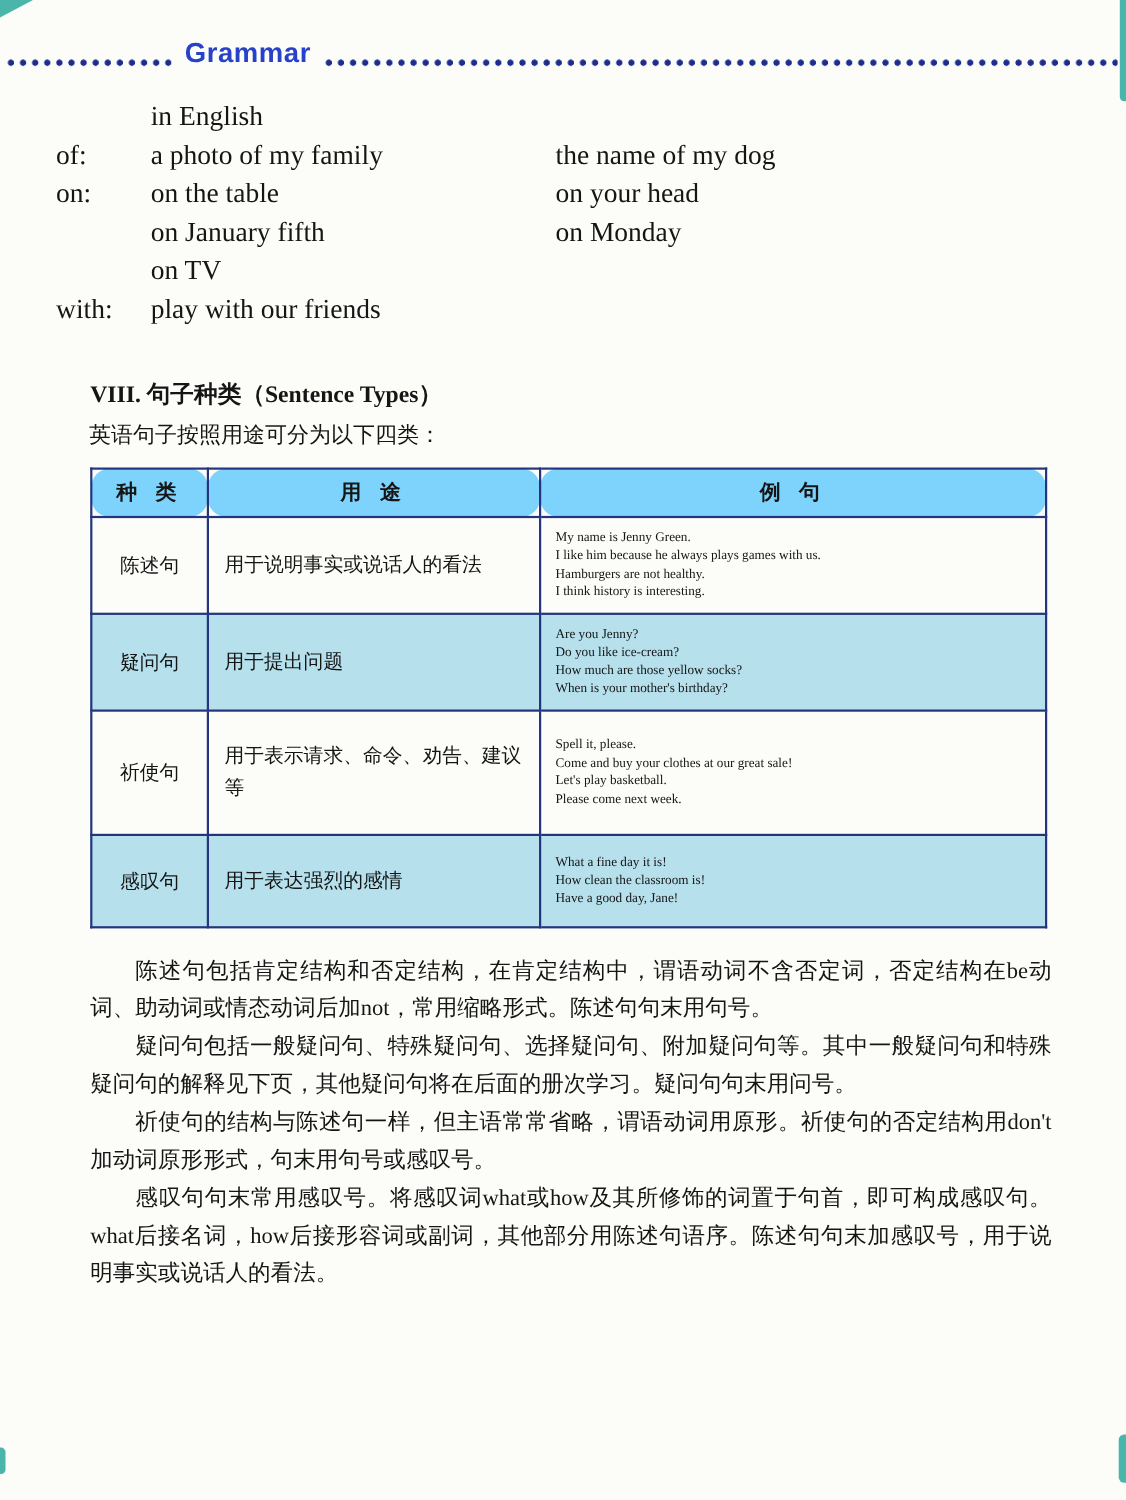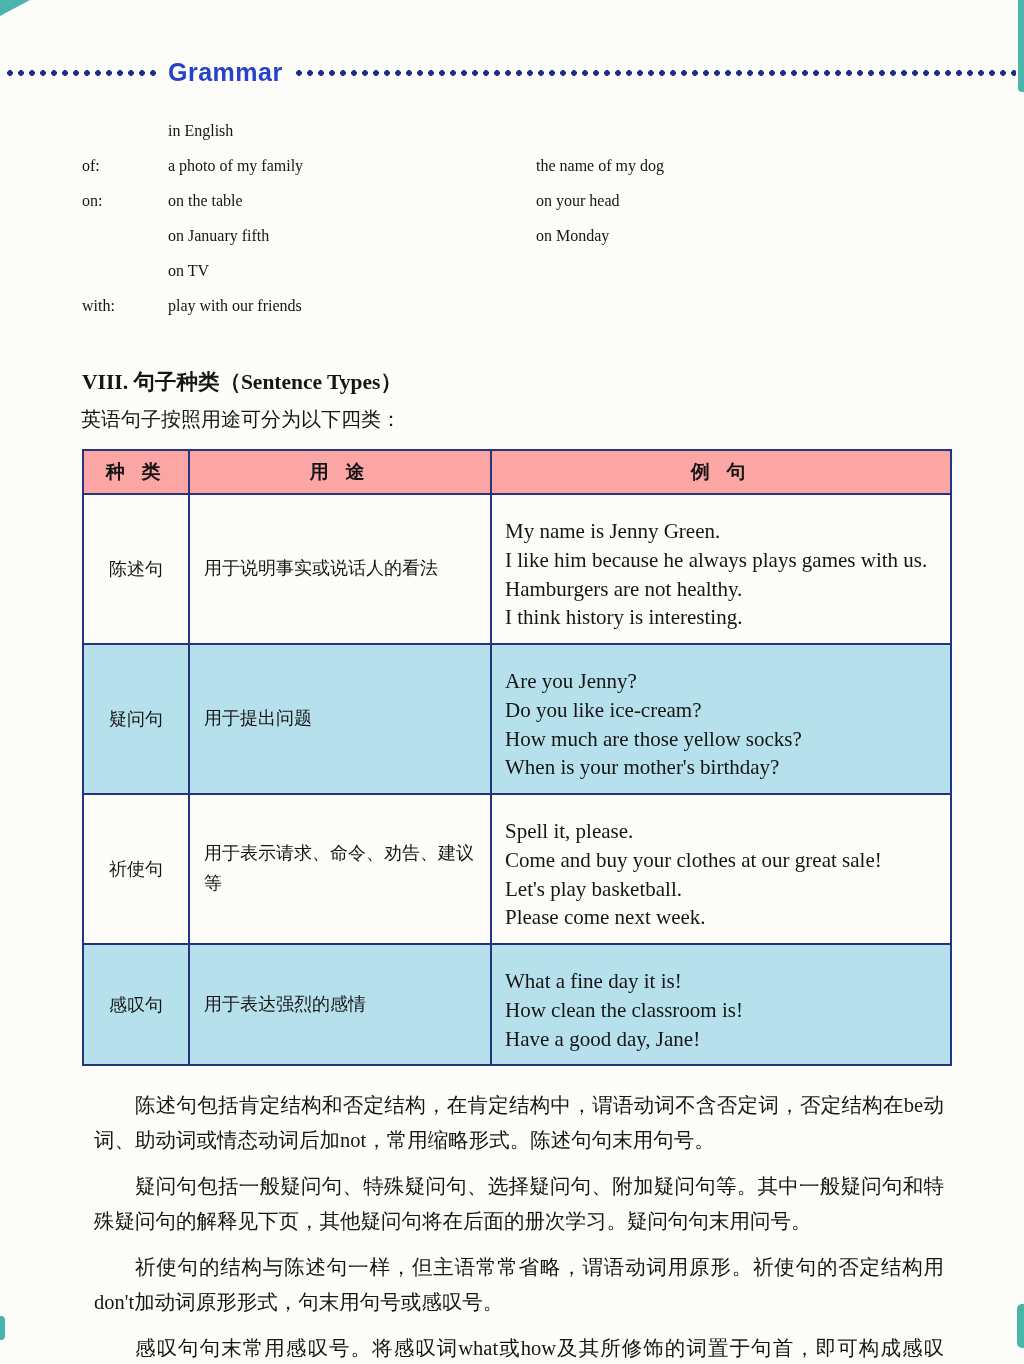--- a/index.html
+++ b/index.html
@@ -11,23 +11,23 @@
     margin: 0 auto;
     background: #fcfcf9;
     font-family: "Liberation Serif", "DejaVu Serif", serif;
     color: #151515;
     overflow: hidden;
   }
 
   
   .header {
     display: flex;
-    align-items: center;
+    align-items: flex-end;
     padding: 0 8px 0 6px;
-    margin-top: 60px;
+    margin-top: 36px;
     gap: 8px;
   }
   .dots {
     height: 8px;
     background-image: radial-gradient(circle at 4px 4px, #1d2d8e 2.6px, transparent 3.1px);
     background-size: 11px 8px;
     background-repeat: repeat-x;
     background-position: left center;
   }
   .dots-left { width: 150px; }
@@ -37,22 +37,22 @@
     font-weight: bold;
     font-size: 25px;
     color: #2742c8;
     letter-spacing: .5px;
     padding: 0 4px;
     line-height: 1;
   }
 
   
   .prep-list {
-    margin: 28px 60px 0 82px;
-    font-size: 16px;
+    margin: 28px 60px 0 51px;
+    font-size: 25px;
   }
   .prep-row {
     display: grid;
     grid-template-columns: 86px 368px 1fr;
     line-height: 35px;
   }
 
   
   .section-heading {
     margin: 44px 0 0 82px;
@@ -73,50 +73,51 @@
   }
   table.sentence-table th,
   table.sentence-table td {
     border: 2px solid #24357e;
   }
   table.sentence-table th {
     height: 44px;
     font-size: 19px;
     font-weight: bold;
     letter-spacing: 6px;
-    background: #fca5a5;
+    background: #7dd3fc;
+    border-radius: 17px;
   }
   td.cell-type {
     text-align: center;
     vertical-align: middle;
     font-size: 18px;
   }
   td.cell-usage {
     padding: 26px 14px;
     vertical-align: middle;
     font-size: 18px;
     line-height: 1.65;
   }
   td.cell-examples {
-    padding: 22px 10px 11px 13px;
+    padding: 9px 10px 11px 13px;
     vertical-align: middle;
-    font-size: 21px;
+    font-size: 12px;
     line-height: 1.37;
   }
   tr.hl { background: #b5e0ec; }
 
   
   .body-text {
     margin: 22px 0 0 82px;
     width: 874px;
     font-size: 20.5px;
     line-height: 1.68;
     text-align: justify;
   }
-  .body-text p { margin: 12px; text-indent: 2em; }
+  .body-text p { margin: 0; text-indent: 2em; }
 
   
   .corner-tl {
     position: absolute; top: 0; left: 0;
     width: 0; height: 0;
     border-top: 16px solid #4ab6ab;
     border-right: 30px solid transparent;
   }
   .edge-tr {
     position: absolute; top: 0; right: 0;
@@ -244,16 +245,16 @@
           <div>Have a good day, Jane!</div>
         </td>
       </tr>
     </tbody>
   </table>
 
   <div class="body-text">
     <p>陈述句包括肯定结构和否定结构，在肯定结构中，谓语动词不含否定词，否定结构在be动词、助动词或情态动词后加not，常用缩略形式。陈述句句末用句号。</p>
     <p>疑问句包括一般疑问句、特殊疑问句、选择疑问句、附加疑问句等。其中一般疑问句和特殊疑问句的解释见下页，其他疑问句将在后面的册次学习。疑问句句末用问号。</p>
     <p>祈使句的结构与陈述句一样，但主语常常省略，谓语动词用原形。祈使句的否定结构用don't加动词原形形式，句末用句号或感叹号。</p>
-    <p>感叹句句末常用感叹号。将感叹词what或how及其所修饰的词置于句首，即可构成感叹句。what后接名词，how后接形容词或副词，其他部分用陈述句语序。疑问句句末用问号，朗读时加强语气亦可构成感叹句。</p>
+    <p>感叹句句末常用感叹号。将感叹词what或how及其所修饰的词置于句首，即可构成感叹句。what后接名词，how后接形容词或副词，其他部分用陈述句语序。陈述句句末加感叹号，用于说明事实或说话人的看法。</p>
   </div>
 
 </div>
 
 </body></html>

